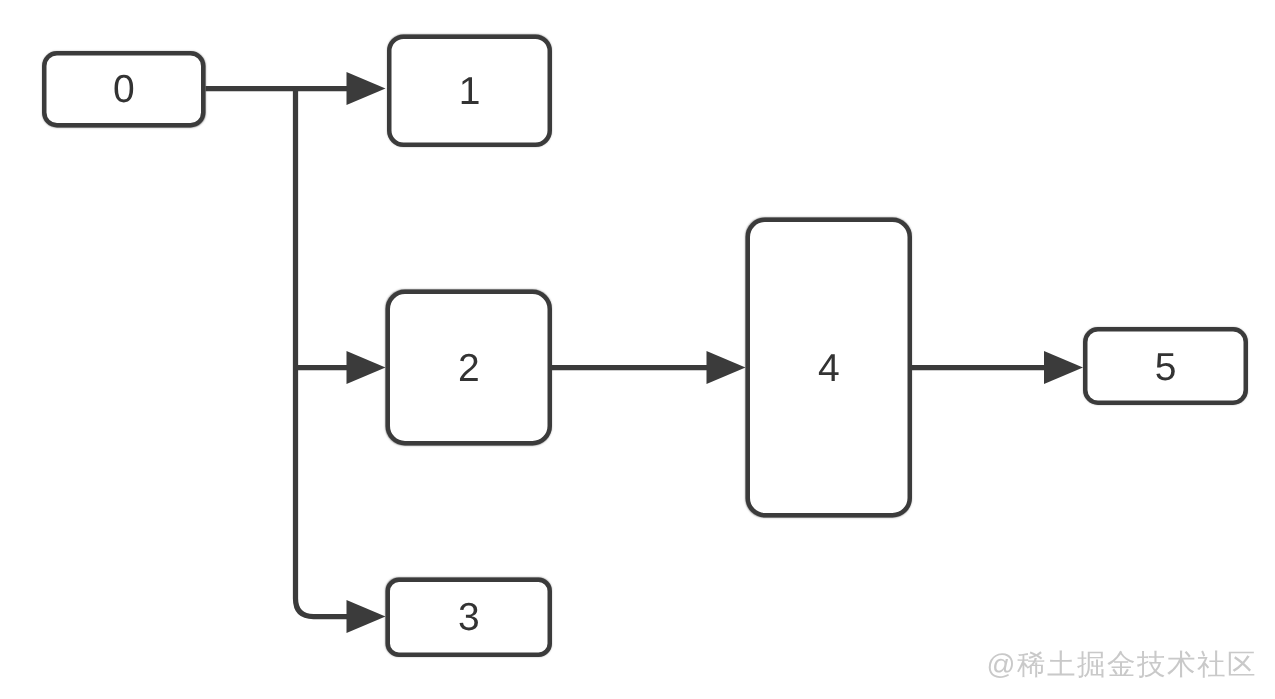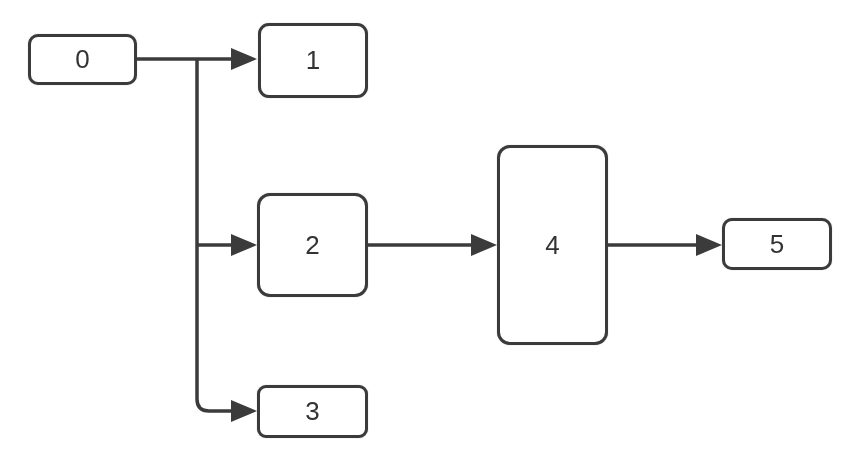--- a/index.html
+++ b/index.html
@@ -104,14 +104,15 @@
   <div class="node node-3">
     <span>3</span>
   </div>
   <div class="node node-4">
     <span>4</span>
   </div>
   <div class="node node-5">
     <span>5</span>
   </div>
 
+  <div class="watermark">@稀土掘金技术社区</div>
 
 </div>
 
 </body></html>

